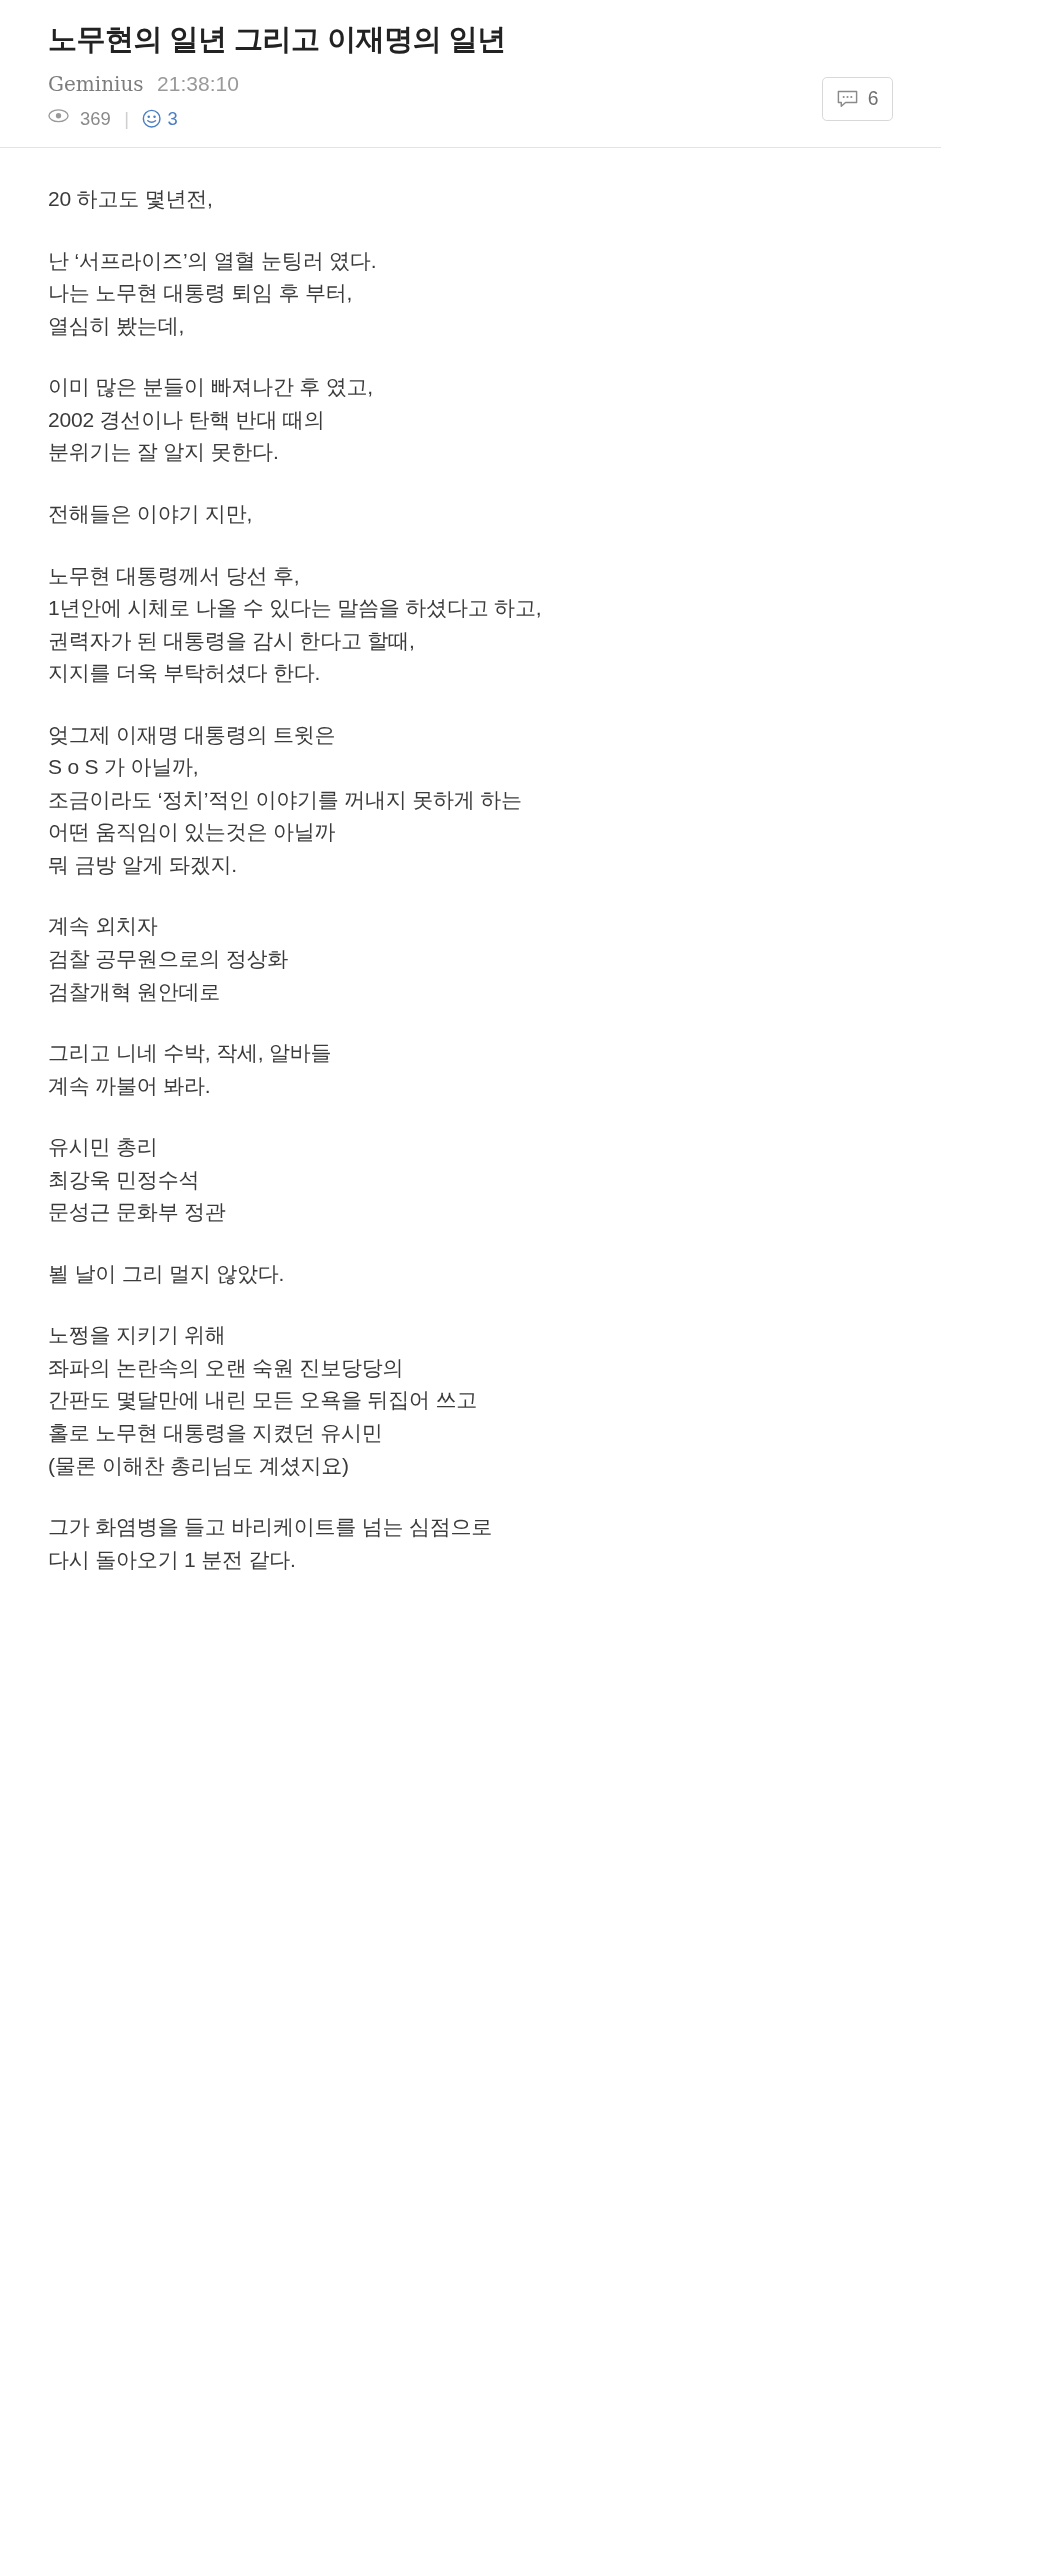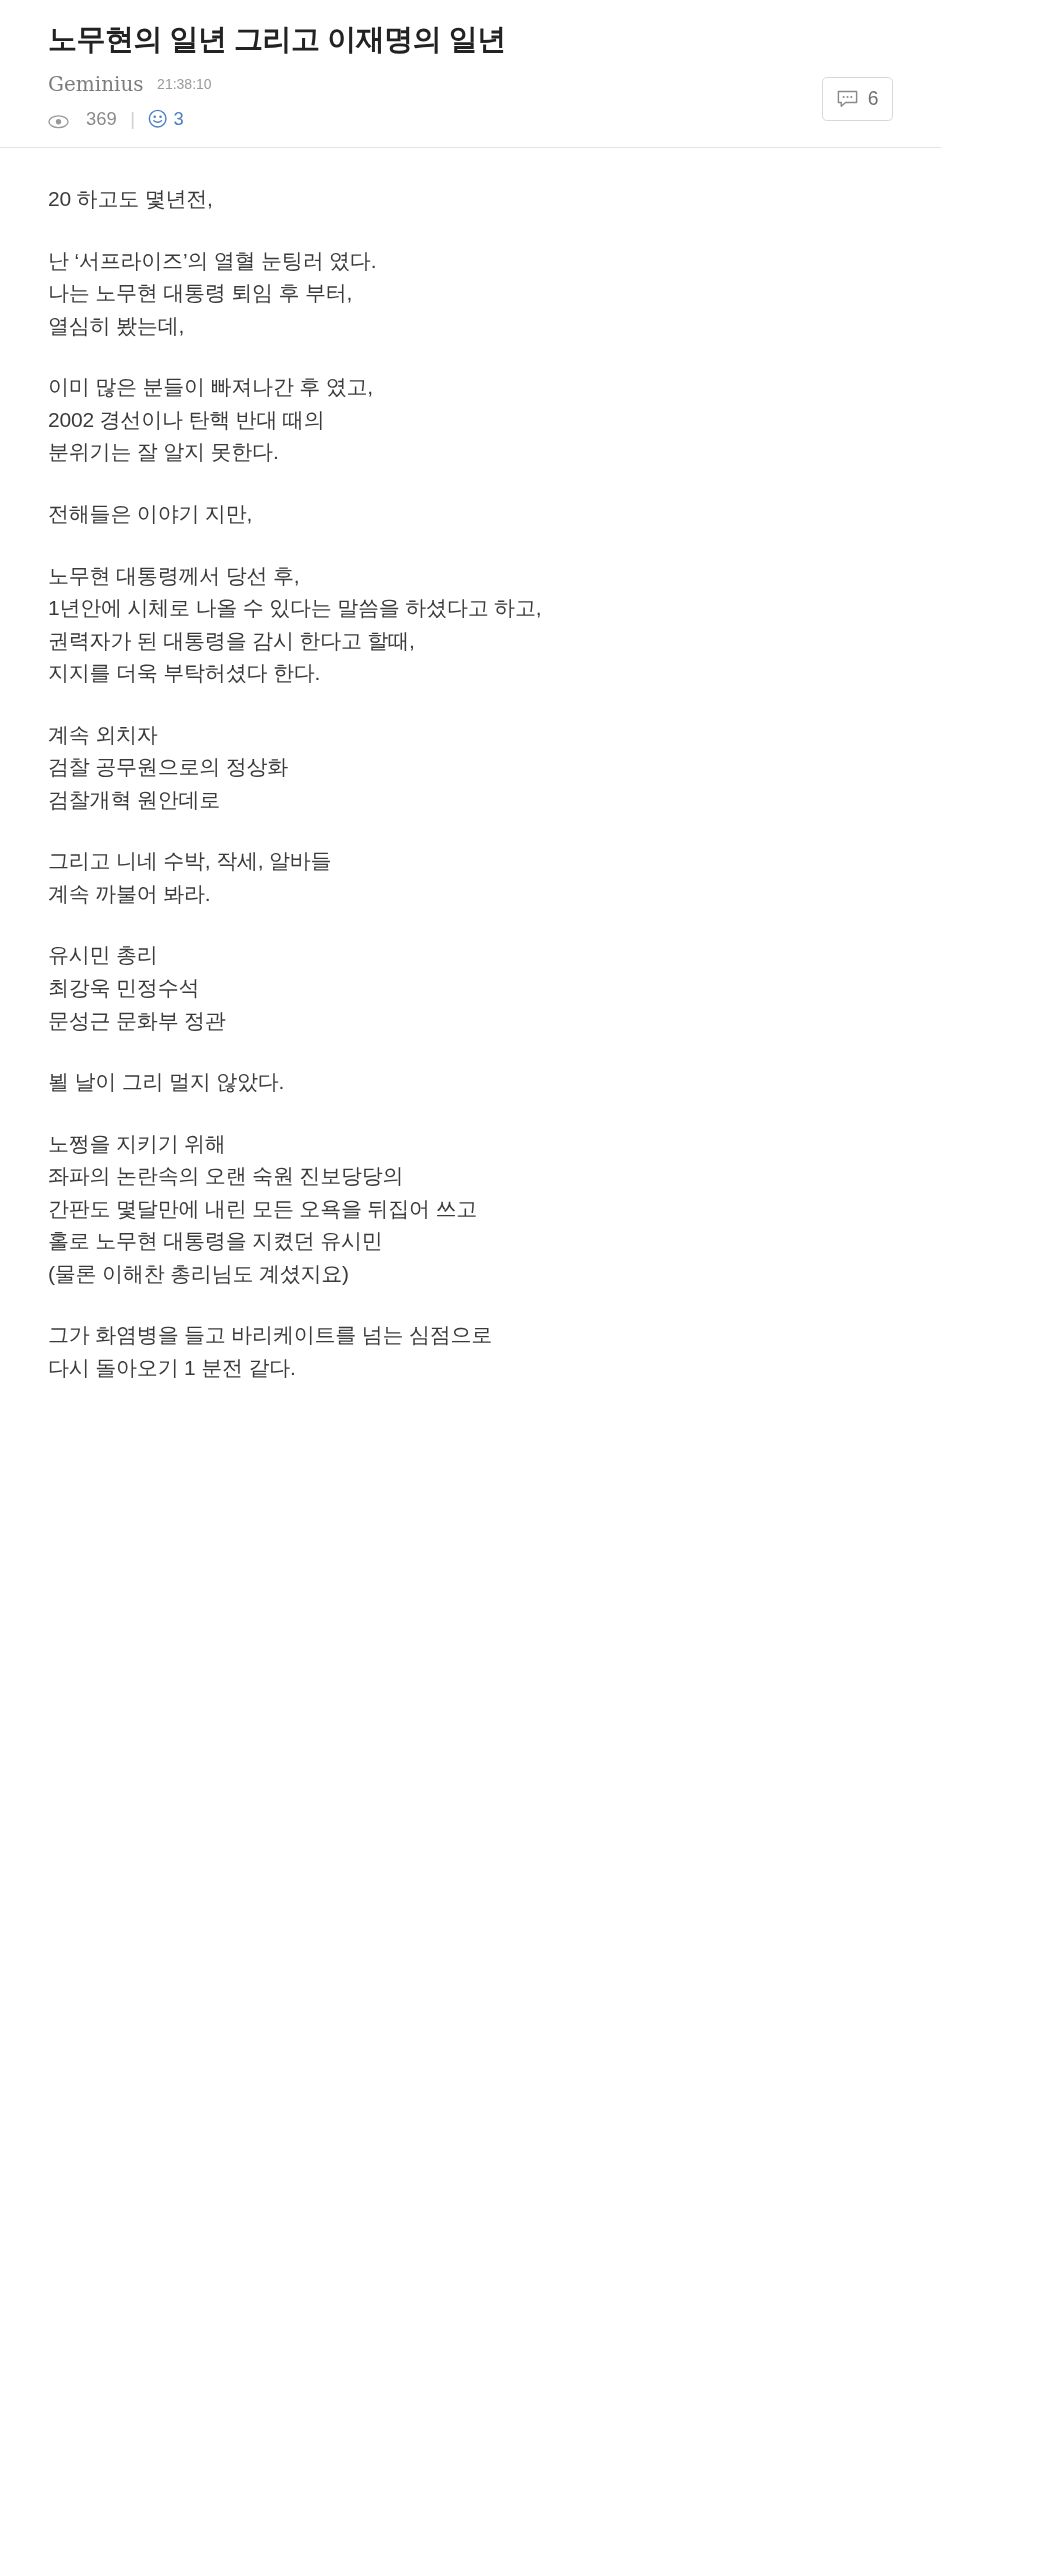--- a/index.html
+++ b/index.html
@@ -40,34 +40,34 @@
     gap: 13.5px;
     margin-bottom: 11.6px;
   }
   .author {
     font-family: "DejaVu Serif", serif;
     font-size: 20px;
     color: #7c7c7c;
     letter-spacing: 0px;
   }
   .post-time {
-    font-size: 14px;
+    font-size: 21px;
     color: #9a9a9a;
   }
   .stats-row {
     display: flex;
     align-items: center;
     gap: 11.6px;
     font-size: 18.4px;
     color: #8a8a8a;
   }
   .stat {
     display: flex;
-    align-items: flex-end;
-    gap: 17px;
+    align-items: flex-start;
+    gap: 11px;
   }
   .stat-value { color: #8a8a8a; }
   .divider-bar {
     color: #cfcfcf;
     padding: 0 1.9px;
   }
   .emo-stat {
     display: flex;
     align-items: center;
     gap: 5.8px;
@@ -164,20 +164,25 @@
 나는 노무현 대통령 퇴임 후 부터,
 열심히 봤는데,</p>
     <p class="para">이미 많은 분들이 빠져나간 후 였고,
 2002 경선이나 탄핵 반대 때의
 분위기는 잘 알지 못한다.</p>
     <p class="para">전해들은 이야기 지만,</p>
     <p class="para">노무현 대통령께서 당선 후,
 1년안에 시체로 나올 수 있다는 말씀을 하셨다고 하고,
 권력자가 된 대통령을 감시 한다고 할때,
 지지를 더욱 부탁허셨다 한다.</p>
+    <p class="para">엊그제 이재명 대통령의 트윗은
+S o S 가 아닐까,
+조금이라도 ‘정치’적인 이야기를 꺼내지 못하게 하는
+어떤 움직임이 있는것은 아닐까
+뭐 금방 알게 돠겠지.</p>
     <p class="para">계속 외치자
 검찰 공무원으로의 정상화
 검찰개혁 원안데로</p>
     <p class="para">그리고 니네 수박, 작세, 알바들
 계속 까불어 봐라.</p>
     <p class="para">유시민 총리
 최강욱 민정수석
 문성근 문화부 정관</p>
     <p class="para">뵐 날이 그리 멀지 않았다.</p>
     <p class="para">노쩡을 지키기 위해

